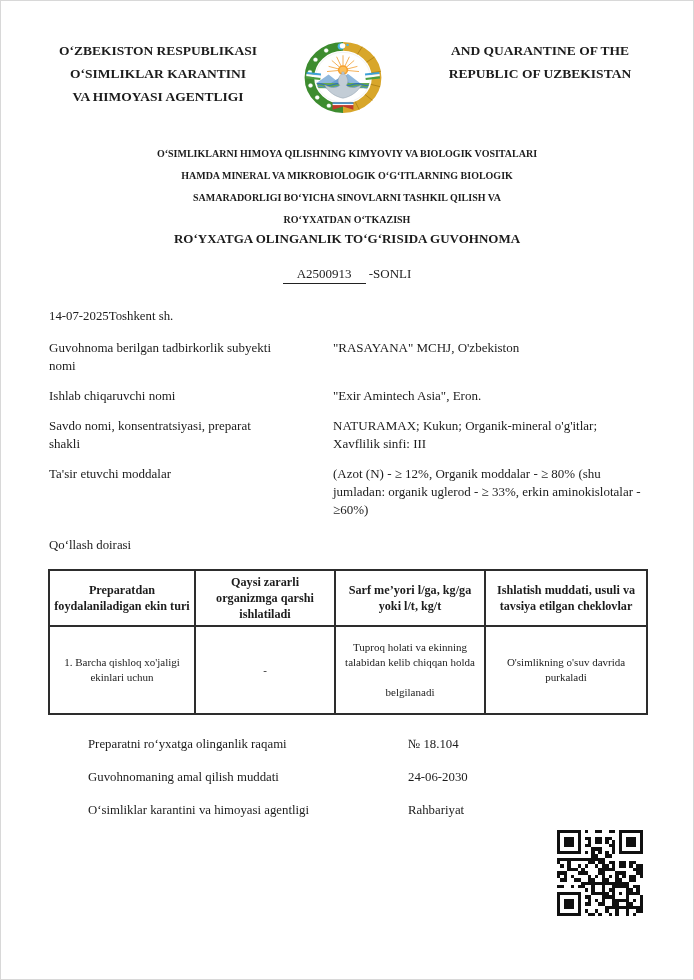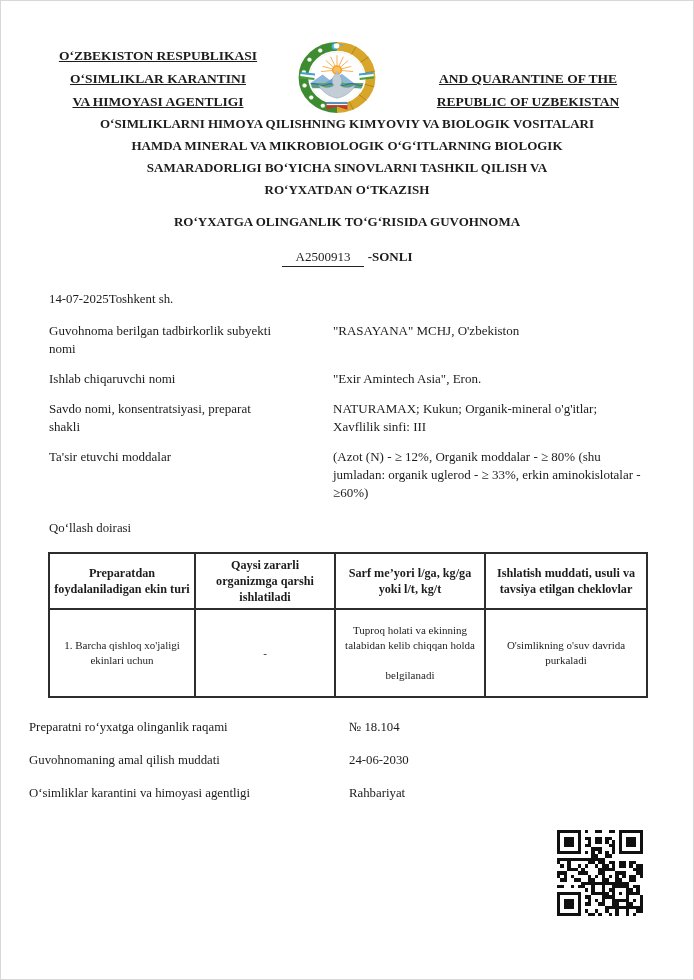--- a/index.html
+++ b/index.html
@@ -2,46 +2,46 @@
 <html><head>
 <meta charset="utf-8">
 <style>
   html,body{margin:0;padding:0;background:#ffffff;}
   .page{
     position:relative;width:692px;height:978px;background:#fff;
     border:1px solid #d8d8d8;box-sizing:content-box;overflow:hidden;
     font-family:"Liberation Serif","DejaVu Serif",serif;color:#1c1c1c;
   }
   
-  .header{display:flex;justify-content:space-between;align-items:flex-end;padding:38px 44px 0 48px;text-decoration:underline;}
+  .header{display:flex;justify-content:space-between;align-items:flex-start;padding:38px 32px 0 48px;}
   .header .block{font-weight:bold;font-size:13.5px;line-height:23px;text-align:center;}
   .header .left{width:218px;}
   .header .right{width:242px;}
   .emblem{width:80px;height:74px;flex:none;}
   
-  .doc-title{text-align:center;font-weight:bold;font-size:13px;line-height:22px;padding:0 40px;}
-  .cert-heading{margin-top:13px;text-align:center;font-weight:bold;font-size:13px;}
+  .doc-title{margin-top:30px;text-align:center;font-weight:bold;font-size:10px;line-height:22px;padding:0 40px;}
+  .cert-heading{text-align:center;font-weight:bold;font-size:13px;}
   .number-row{margin-top:19px;text-align:center;font-size:13px;}
   .number-row .num{display:inline-block;border-bottom:1.4px solid #222;padding:0 14px 1px 14px;}
-  .number-row .suffix{font-weight:bold;}
+  .number-row .suffix{font-weight:normal;}
   
   .date-row{display:flex;padding:0 46px 0 48px;margin-top:25px;font-size:12.8px;}
   
   .fields{padding:0 46px 0 48px;margin-top:15px;}
   .field{display:flex;margin-bottom:12px;font-size:13px;line-height:18px;gap:36px;}
   .field .label{width:248px;flex:none;padding-right:12px;box-sizing:border-box;}
   .field .value{flex:1;}
   .section-label{padding:0 48px;margin-top:19px;font-size:12.8px;}
   
   .usage-table{margin:16px 0 0 47px;border-collapse:collapse;width:598px;table-layout:fixed;border-radius:23px;}
   .usage-table th,.usage-table td{border:2px solid #2d2d2d;text-align:center;vertical-align:middle;white-space:pre-line;}
   .usage-table th{font-weight:bold;font-size:12.2px;line-height:16px;padding:3px 4px;}
   .usage-table td{font-size:11px;line-height:15px;padding:13px 6px;}
   
-  .footer-fields{padding:0 28px;margin-top:21px;}
+  .footer-fields{padding:0 48px;margin-top:21px;margin-left:39px;}
   .ffield{display:flex;margin-bottom:17px;font-size:12.8px;line-height:16px;}
   .ffield .label{width:320px;flex:none;padding-right:10px;box-sizing:border-box;}
   
   .qr{position:absolute;left:556px;top:829px;width:86px;height:86px;}
   .qr svg{width:100%;height:100%;shape-rendering:crispEdges;fill:#101010;}
 </style>
 </head>
 <body>
 
 <div class="page">

